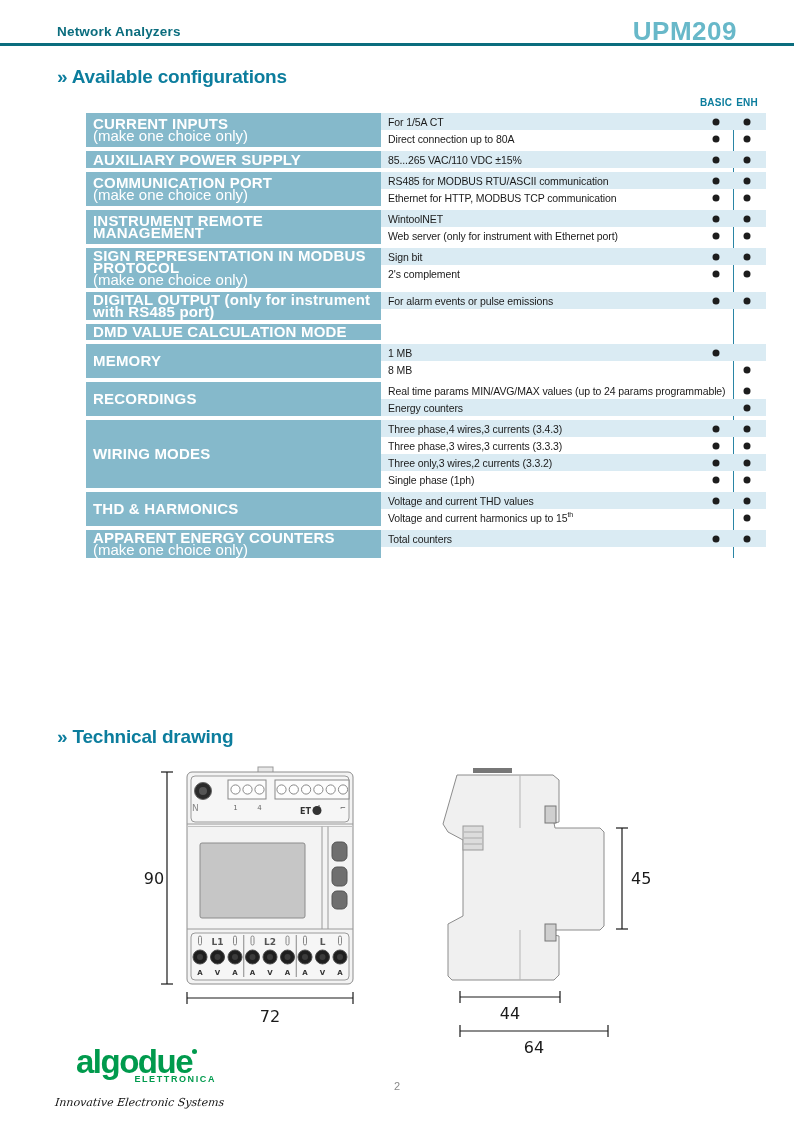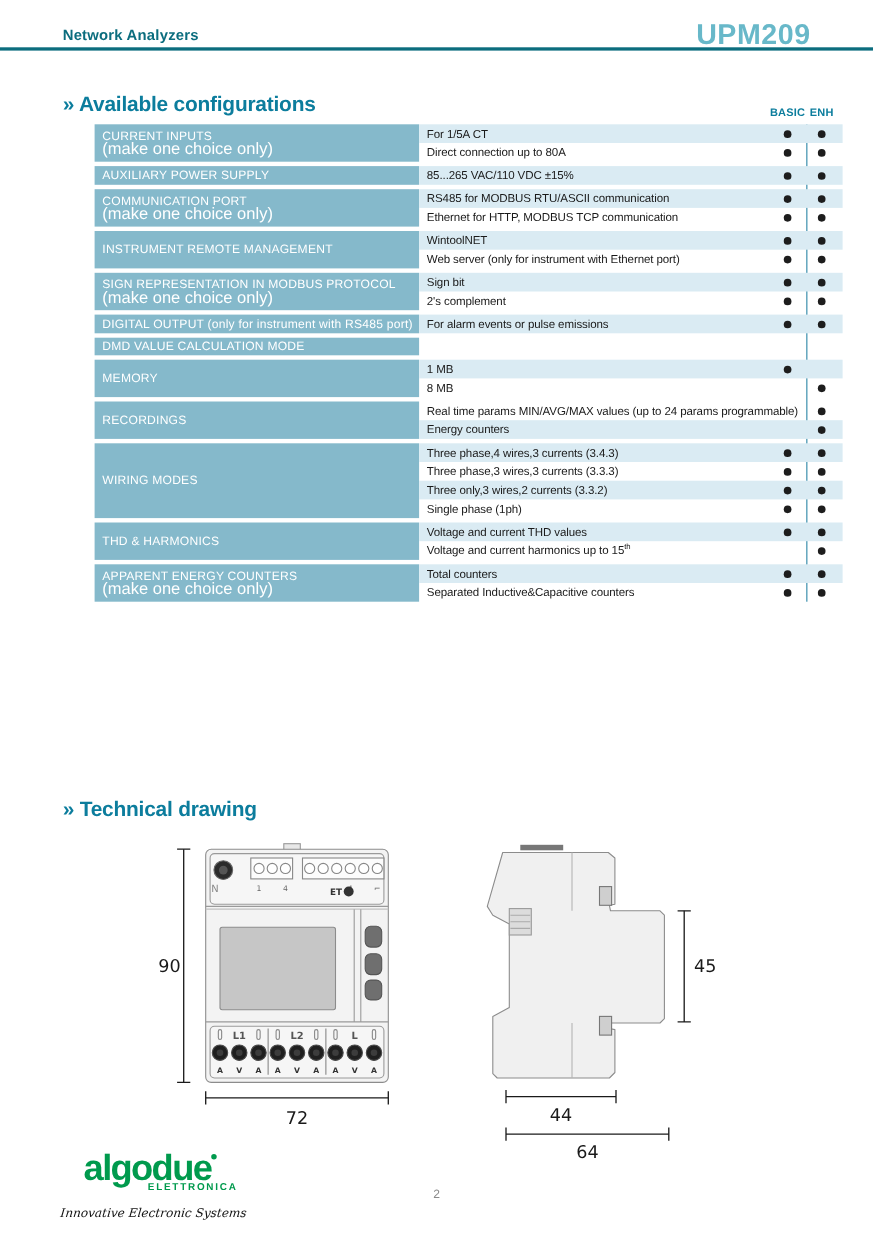--- a/index.html
+++ b/index.html
@@ -8,37 +8,37 @@
 
   
   .header-section{position:absolute;left:57px;top:24px;font-size:13.5px;font-weight:bold;
         color:#0b6d7e;letter-spacing:.2px;}
   .header-product{position:absolute;right:57px;top:16px;font-size:26px;font-weight:bold;
         color:#68b8c9;letter-spacing:.5px;}
   .header-rule{position:absolute;left:0;top:43px;width:794px;height:3px;background:#0b6d7e;}
 
   .section-heading{position:absolute;left:57px;font-size:19px;font-weight:bold;
         color:#0c7d9d;letter-spacing:-.2px;}
-  #cfg-heading{top:66px;margin-top:19px;}
+  #cfg-heading{top:66px;}
   #tech-heading{top:726px;}
 
   
   .config-table{position:absolute;left:57px;top:96px;width:680px;padding-left:29px;}
   .col-heads{position:relative;height:17px;}
   .col-head{position:absolute;top:1px;transform:translateX(-50%);font-size:10px;
         font-weight:bold;color:#0c7d9d;letter-spacing:.2px;}
   .col-head.basic{left:630px;}
   .col-head.enh{left:661px;}
   .groups{position:relative;}
   .v-sep{position:absolute;left:647px;top:0;bottom:0;width:1px;background:#2a85a5;}
   .group{display:flex;margin-bottom:4px;}
   .group:last-child{margin-bottom:0;}
   .group-label{width:295px;background:#85b9cb;color:#fff;display:flex;flex-direction:column;
         justify-content:center;padding:2px 4px 2px 7px;box-sizing:border-box;}
-  .group-title{font-size:11px;font-weight:normal;letter-spacing:.2px;line-height:12px;}
+  .group-title{font-size:15px;font-weight:bold;letter-spacing:.2px;line-height:12px;}
   .group-sub{font-size:15px;line-height:12px;}
   .group-rows{flex:1;display:flex;flex-direction:column;}
   .row{position:relative;height:17px;display:flex;align-items:center;}
   .row.alt{background:#daebf3;}
   .row-text{padding-left:7px;font-size:10.5px;color:#1a1a1a;white-space:nowrap;letter-spacing:-.1px;}
   .row-text sup{font-size:7px;}
   .dot{position:absolute;top:50%;width:7px;height:7px;border-radius:50%;background:#1d1d1d;
         transform:translate(-50%,-50%);}
   .dot.basic{left:335px;}
   .dot.enh{left:366px;}
@@ -252,25 +252,20 @@
           </div>
         </div>
         <div class="group">
           <div class="group-label">
             <span class="group-title">APPARENT ENERGY COUNTERS</span>
             <span class="group-sub">(make one choice only)</span>
           </div>
           <div class="group-rows">
             <div class="row alt">
               <span class="row-text">Total counters</span>
-              <span class="dot basic"></span>
-              <span class="dot enh"></span>
-            </div>
-            <div class="row">
-              <span class="row-text">Separated Inductive&amp;Capacitive counters</span>
               <span class="dot basic"></span>
               <span class="dot enh"></span>
             </div>
           </div>
         </div>
       </div>
   </div>
 
   <div class="section-heading" id="tech-heading">» Technical drawing</div>
 

